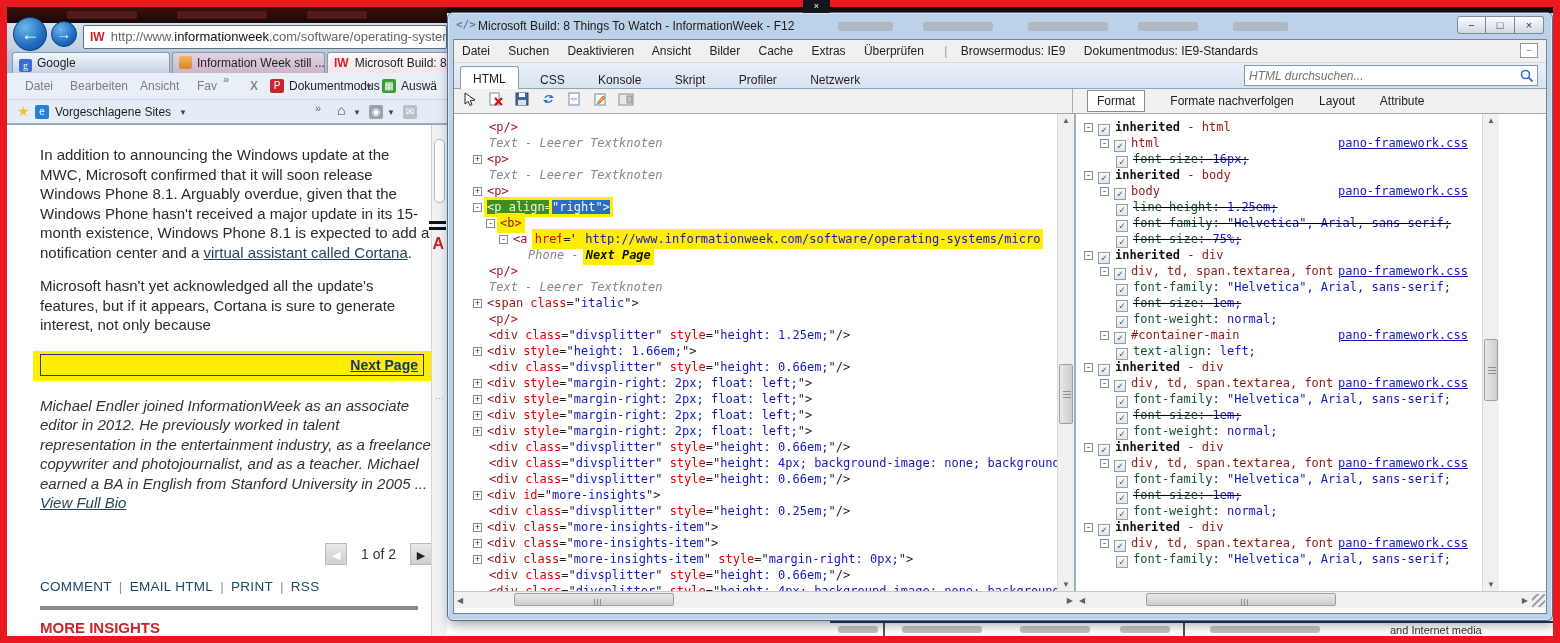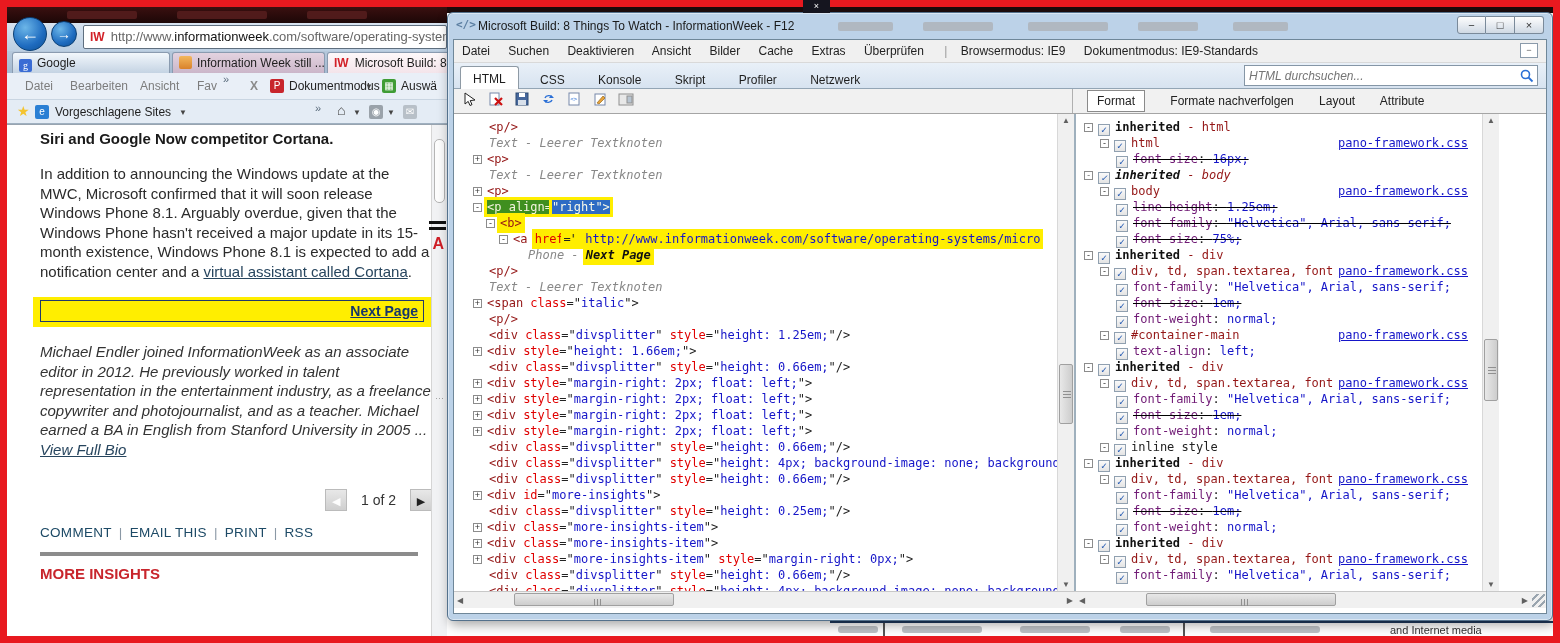--- a/index.html
+++ b/index.html
@@ -135,21 +135,21 @@
   .sg-b { color:#111; font-weight:bold; font-style:italic; }
   .sg-g { background:#3f8f1f; color:#f4f4df; }
   .sg-s { background:#2e6bc4; color:#f8f8e8; }
 
   
   .s-row { position:relative; height:16px; line-height:16px; white-space:nowrap; font-family:"DejaVu Sans Mono",monospace; font-size:12px; }
   .chk { display:inline-block; width:12px; height:12px; border:1px solid #90a0b0; background:linear-gradient(#fafafa,#e4e4e4);
          color:#2b5fb4; font-size:10px; line-height:10px; text-align:center; margin-right:5px; vertical-align:-2px; }
   .grp-n { font-weight:bold; color:#111; } .grp-x { color:#941616; }
   .sel-n { color:#941616; } .plain-n { color:#222; }
-  .prop-n { color:#701a75; } .prop-v { color:#1515c8; } .prop-c { color:#222; }
+  .prop-n { color:#14532d; } .prop-v { color:#1515c8; } .prop-c { color:#222; }
   .struck { text-decoration:line-through; }
   .file-link { position:absolute; right:6px; color:#1515c8; text-decoration:underline; cursor:pointer; }
 </style>
 </head>
 <body>
 
 <div class="stage">
 
   <div class="bg-topstrip"></div>
   <div class="bg-bottom">
@@ -200,35 +200,35 @@
       <span class="caret" style="left:172px;top:8px">▼</span>
       <span class="chev" style="left:308px;top:2px">»</span>
       <span style="left:330px;top:2px;font-size:14px;color:#444">⌂</span>
       <span class="caret" style="left:346px;top:8px">▼</span>
       <span class="mini-ico" style="left:362px;top:5px;background:#9aa2aa">◉</span>
       <span class="caret" style="left:380px;top:8px">▼</span>
       <span class="mini-ico" style="left:396px;top:5px;background:#b8c0c8">✉</span>
     </div>
     <div class="ie-viewport">
       <div class="article">
-        <div class="headline">Siri and Google Now competitor Cortana.</div>
         <div class="para"><span>In addition to announcing the Windows update at the MWC, Microsoft confirmed that it will soon release Windows Phone 8.1. Arguably overdue, given that the Windows Phone hasn't received a major update in its 15-month existence, Windows Phone 8.1 is expected to add a notification center and a </span><a class="ilink">virtual assistant called Cortana</a><span>.</span></div>
+        <div class="para">Microsoft hasn't yet acknowledged all the update's features, but if it appears, Cortana is sure to generate interest, not only because</div>
         <div class="nextpage-band">
           <div class="nextpage-box">
             <a>Next Page</a>
           </div>
         </div>
         <div class="bio"><span>Michael Endler joined InformationWeek as an associate editor in 2012. He previously worked in talent representation in the entertainment industry, as a freelance copywriter and photojournalist, and as a teacher. Michael earned a BA in English from Stanford University in 2005 ... </span><a class="ilink">View Full Bio</a></div>
         <div class="pager">
           <span class="pager-btn pager-prev"><span>◀</span></span>
           <span class="pager-label">1 of 2</span>
           <span class="pager-btn pager-next"><span>▶</span></span>
         </div>
         <div class="actions">
-          <span>COMMENT</span><span class="sep">|</span><span>EMAIL THIS</span><span class="sep">|</span><span>PRINT</span><span class="sep">|</span><span>RSS</span>
+          <span>COMMENT</span><span class="sep">|</span><span>EMAIL HTML</span><span class="sep">|</span><span>PRINT</span><span class="sep">|</span><span>RSS</span>
         </div>
         <div class="rule"></div>
         <div class="more-insights">MORE INSIGHTS</div>
 
       </div>
       <div class="page-scrollbar">
         <div class="page-thumb"></div>
         <div class="page-dots">···</div>
       </div>
       <div class="burger">
@@ -360,38 +360,37 @@
           <div class="vs-thumb" style="top:250px;height:60px">
               <div class="vs-grip"></div>
             </div>
           <span class="vs-dn">▼</span>
         </div>
         <div class="pane-divider"></div>
         <div id="styles-pane">
             <div class="s-row" style="padding-left: 6px;"><span class="exp">-</span><span class="chk">✓</span><span class="grp-n">inherited</span><span class="grp-x"> - html</span></div>
             <div class="s-row" style="padding-left: 22px;"><span class="exp">-</span><span class="chk">✓</span><span class="sel-n">html</span><a class="file-link">pano-framework.css</a></div>
             <div class="s-row" style="padding-left: 38px;"><span class="chk">✓</span><span class="struck"><span class="prop-n">font-size</span><span class="prop-c">: </span><span class="prop-v">16px;</span></span></div>
-            <div class="s-row" style="padding-left: 6px; font-style: italic;"><span class="exp">-</span><span class="chk">✓</span><span class="grp-n">inherited</span><span class="grp-x"> - body</span></div>
+            <div class="s-row" style="padding-left: 6px;"><span class="exp">-</span><span class="chk">✓</span><span class="grp-n">inherited</span><span class="grp-x"> - body</span></div>
             <div class="s-row" style="padding-left: 22px;"><span class="exp">-</span><span class="chk">✓</span><span class="sel-n">body</span><a class="file-link">pano-framework.css</a></div>
             <div class="s-row" style="padding-left: 38px;"><span class="chk">✓</span><span class="struck"><span class="prop-n">line-height</span><span class="prop-c">: </span><span class="prop-v">1.25em;</span></span></div>
             <div class="s-row" style="padding-left: 38px;"><span class="chk">✓</span><span class="struck"><span class="prop-n">font-family</span><span class="prop-c">: </span><span class="prop-v">"Helvetica", Arial, sans-serif;</span></span></div>
             <div class="s-row" style="padding-left: 38px;"><span class="chk">✓</span><span class="struck"><span class="prop-n">font-size</span><span class="prop-c">: </span><span class="prop-v">75%;</span></span></div>
             <div class="s-row" style="padding-left: 6px;"><span class="exp">-</span><span class="chk">✓</span><span class="grp-n">inherited</span><span class="grp-x"> - div</span></div>
             <div class="s-row" style="padding-left: 22px;"><span class="exp">-</span><span class="chk">✓</span><span class="sel-n">div, td, span.textarea, font</span><a class="file-link">pano-framework.css</a></div>
             <div class="s-row" style="padding-left: 38px;"><span class="chk">✓</span><span><span class="prop-n">font-family</span><span class="prop-c">: </span><span class="prop-v">"Helvetica", Arial, sans-serif;</span></span></div>
             <div class="s-row" style="padding-left: 38px;"><span class="chk">✓</span><span class="struck"><span class="prop-n">font-size</span><span class="prop-c">: </span><span class="prop-v">1em;</span></span></div>
             <div class="s-row" style="padding-left: 38px;"><span class="chk">✓</span><span><span class="prop-n">font-weight</span><span class="prop-c">: </span><span class="prop-v">normal;</span></span></div>
             <div class="s-row" style="padding-left: 22px;"><span class="exp">-</span><span class="chk">✓</span><span class="sel-n">#container-main</span><a class="file-link">pano-framework.css</a></div>
             <div class="s-row" style="padding-left: 38px;"><span class="chk">✓</span><span><span class="prop-n">text-align</span><span class="prop-c">: </span><span class="prop-v">left;</span></span></div>
             <div class="s-row" style="padding-left: 6px;"><span class="exp">-</span><span class="chk">✓</span><span class="grp-n">inherited</span><span class="grp-x"> - div</span></div>
             <div class="s-row" style="padding-left: 22px;"><span class="exp">-</span><span class="chk">✓</span><span class="sel-n">div, td, span.textarea, font</span><a class="file-link">pano-framework.css</a></div>
             <div class="s-row" style="padding-left: 38px;"><span class="chk">✓</span><span><span class="prop-n">font-family</span><span class="prop-c">: </span><span class="prop-v">"Helvetica", Arial, sans-serif;</span></span></div>
             <div class="s-row" style="padding-left: 38px;"><span class="chk">✓</span><span class="struck"><span class="prop-n">font-size</span><span class="prop-c">: </span><span class="prop-v">1em;</span></span></div>
             <div class="s-row" style="padding-left: 38px;"><span class="chk">✓</span><span><span class="prop-n">font-weight</span><span class="prop-c">: </span><span class="prop-v">normal;</span></span></div>
-            <div class="s-row" style="padding-left: 22px;"><span class="exp">-</span><span class="chk">✓</span><span class="plain-n">inline style</span></div>
             <div class="s-row" style="padding-left: 6px;"><span class="exp">-</span><span class="chk">✓</span><span class="grp-n">inherited</span><span class="grp-x"> - div</span></div>
             <div class="s-row" style="padding-left: 22px;"><span class="exp">-</span><span class="chk">✓</span><span class="sel-n">div, td, span.textarea, font</span><a class="file-link">pano-framework.css</a></div>
             <div class="s-row" style="padding-left: 38px;"><span class="chk">✓</span><span><span class="prop-n">font-family</span><span class="prop-c">: </span><span class="prop-v">"Helvetica", Arial, sans-serif;</span></span></div>
             <div class="s-row" style="padding-left: 38px;"><span class="chk">✓</span><span class="struck"><span class="prop-n">font-size</span><span class="prop-c">: </span><span class="prop-v">1em;</span></span></div>
             <div class="s-row" style="padding-left: 38px;"><span class="chk">✓</span><span><span class="prop-n">font-weight</span><span class="prop-c">: </span><span class="prop-v">normal;</span></span></div>
             <div class="s-row" style="padding-left: 6px;"><span class="exp">-</span><span class="chk">✓</span><span class="grp-n">inherited</span><span class="grp-x"> - div</span></div>
             <div class="s-row" style="padding-left: 22px;"><span class="exp">-</span><span class="chk">✓</span><span class="sel-n">div, td, span.textarea, font</span><a class="file-link">pano-framework.css</a></div>
             <div class="s-row" style="padding-left: 38px;"><span class="chk">✓</span><span><span class="prop-n">font-family</span><span class="prop-c">: </span><span class="prop-v">"Helvetica", Arial, sans-serif;</span></span></div>
           </div>
         <div class="vscroll">

